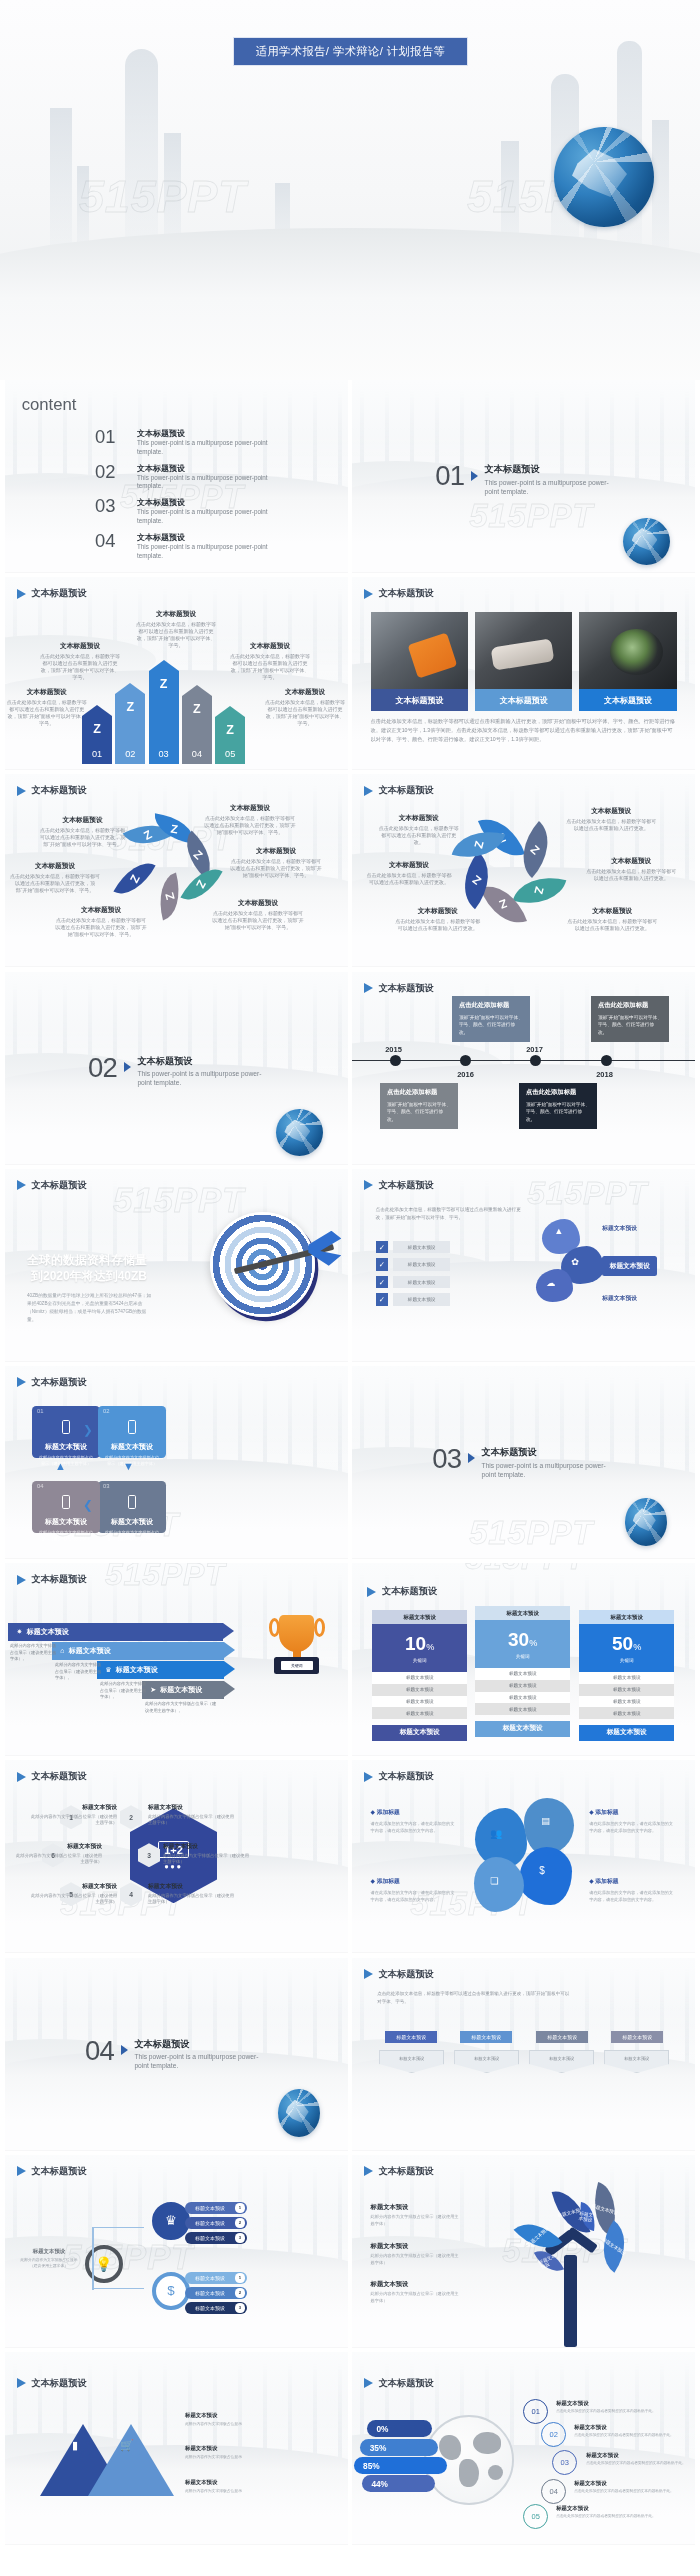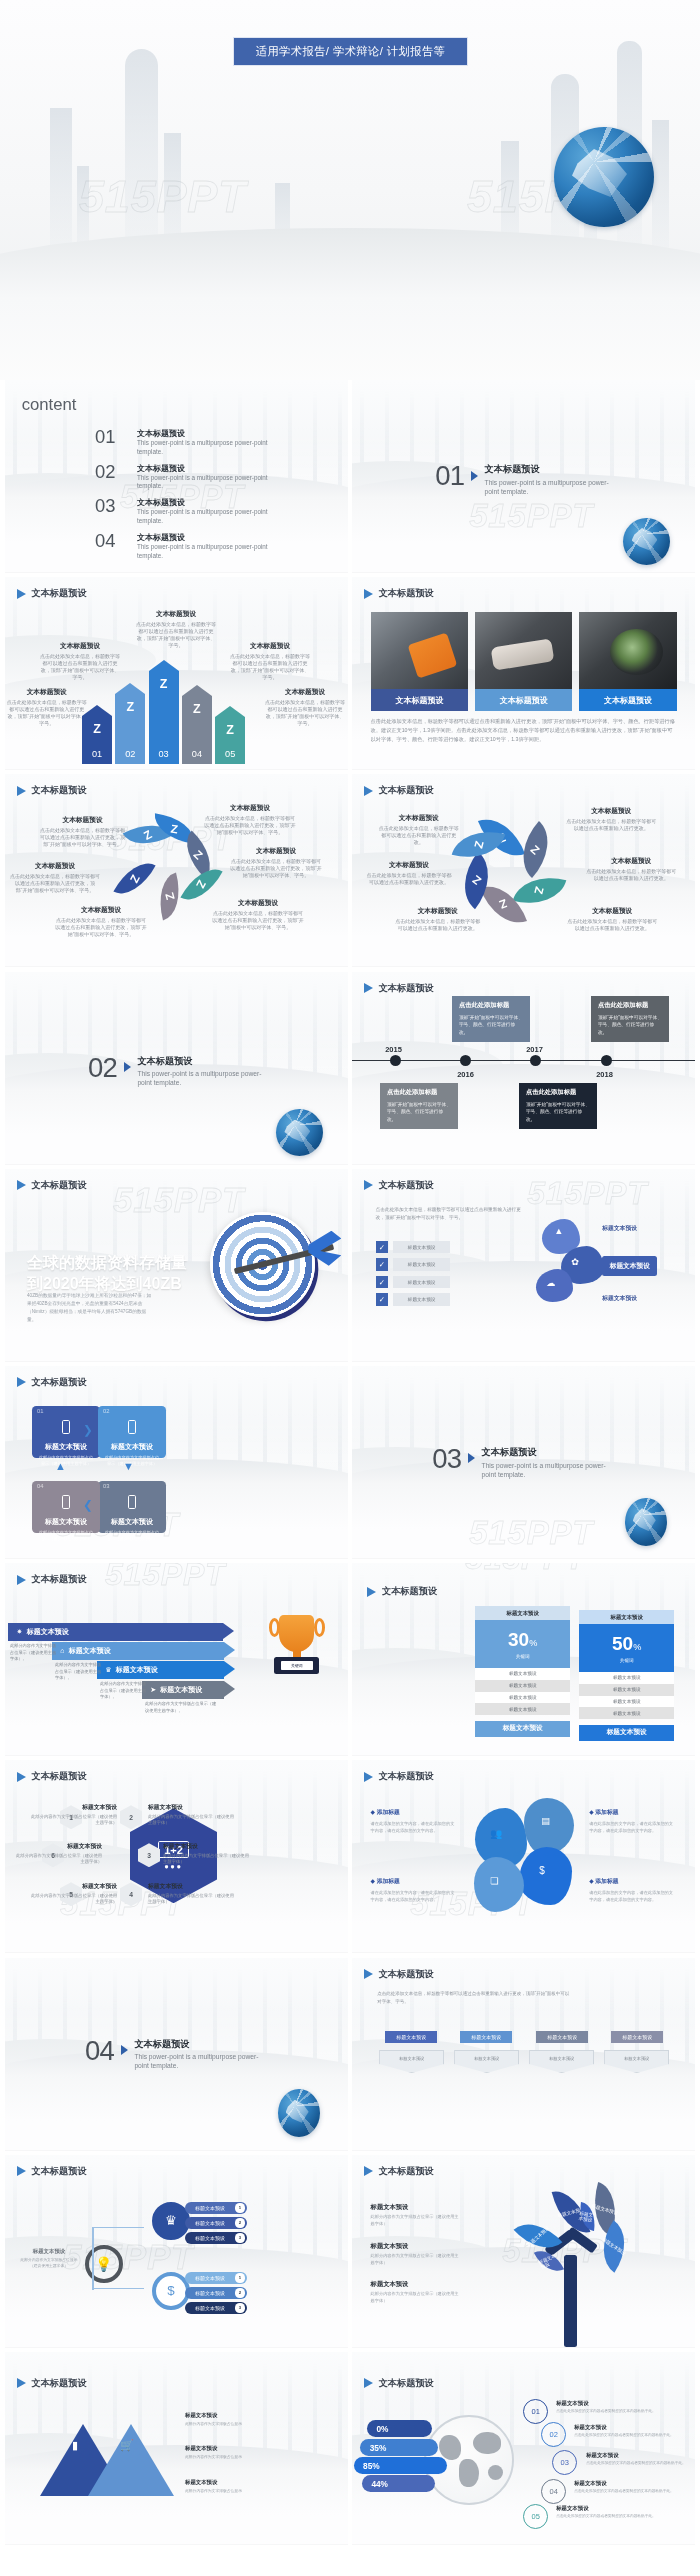--- a/index.html
+++ b/index.html
@@ -163,22 +163,22 @@
   .target{ position:absolute; right:33px; top:43px; width:105px; height:105px; border-radius:50%;
     background:
       radial-gradient(circle at 50% 50%,
         #3d63b0 0 7%, #ffffff 7% 13%, #5f93d1 13% 21%, #ffffff 21% 28%,
         #4d7cc4 28% 36%, #ffffff 36% 43%, #bcd3ec 43% 51%, #ffffff 51% 58%,
         #4a74be 58% 67%, #ffffff 67% 74%, #2f4f9e 74% 100%);
     box-shadow:3.3px 4.2px 0 #29317a, 0 2.5px 8.3px rgba(0,0,0,.18); }
   .arrowshaft{ position:absolute; right:13.3px; top:87px; width:102px; height:5.8px; background:#4a4a4a; border-radius:1.7px; transform:rotate(-14deg);}
   .arrowfin{ position:absolute; right:6.7px; top:62px; width:33px; height:35px; background:#2f6fd0;
     clip-path:polygon(0 40%,70% 0,100% 22%,36% 58%,100% 70%,62% 100%,0 62%); }
-  .tgt-h{ position:absolute; left:22px; top:83px; font-size:16px; font-weight:700; color:#fff; line-height:1.35;
-    text-shadow:0 0.8px 1.7px rgba(0,0,0,.14);}
+  .tgt-h{ position:absolute; left:22px; top:83px; font-size:12px; font-weight:700; color:#fff; line-height:1.35;
+    text-shadow:0 0.8px 1.7px rgba(0,0,0,.14);text-align:right;}
   .tgt-p{ position:absolute; left:22px; top:123px; width:125px; font-size:4.7px; color:#9aa1a9; line-height:1.7;}
 
   
   .chk{ position:absolute; left:23.4px; top:72px; display:flex; flex-direction:column; gap:5px;}
   .chkrow{ display:flex; align-items:center; gap:5px;}
   .chkbox{ width:12.5px;height:12.5px;background:#3d63b0;color:#fff;font-size:7.5px;display:flex;align-items:center;justify-content:center;}
   .chkbar{ width:57px;height:12.5px;background:#e3e7ec;font-size:4.6px;color:#6d747c;display:flex;align-items:center;justify-content:center;}
   .blob{ position:absolute; border-radius:60% 40% 55% 45%/55% 60% 40% 45%; }
 
   
@@ -753,20 +753,32 @@
     <div class="slide">
       <div class="city-bg">
           <div class="ellipse" style="top:44%"></div>
           <div class="desk"></div>
         </div>
       <div class="wm" style="left:113px;top:-23.4px;font-size:32px;">515PPT</div>
       <div class="stitle" style="top:22px;left:15px">
         <i class="tri"></i>
         <span>文本标题预设</span>
       </div>
+      <div class="pcol" style="left:20px;top:47px">
+        <div class="ph" style="background:#c9d2e4">标题文本预设</div>
+        <div class="pbig" style="background:#43529e">
+          <b><span>10</span><i>%</i></b>
+          <em>关键词</em>
+          </div>
+        <div class="prow" style="background:#fff">标题文本预设</div>
+        <div class="prow" style="background:#e2e2e2">标题文本预设</div>
+        <div class="prow" style="background:#fff">标题文本预设</div>
+        <div class="prow" style="background:#e2e2e2">标题文本预设</div>
+        <div class="pfoot" style="background:#43529e">标题文本预设</div>
+      </div>
       <div class="pcol" style="left:123px;top:43px">
         <div class="ph" style="background:#cfe0f0">标题文本预设</div>
         <div class="pbig" style="background:#69a3da">
           <b><span>30</span><i>%</i></b>
           <em>关键词</em>
           </div>
         <div class="prow" style="background:#fff">标题文本预设</div>
         <div class="prow" style="background:#e2e2e2">标题文本预设</div>
         <div class="prow" style="background:#fff">标题文本预设</div>
         <div class="prow" style="background:#e2e2e2">标题文本预设</div>

